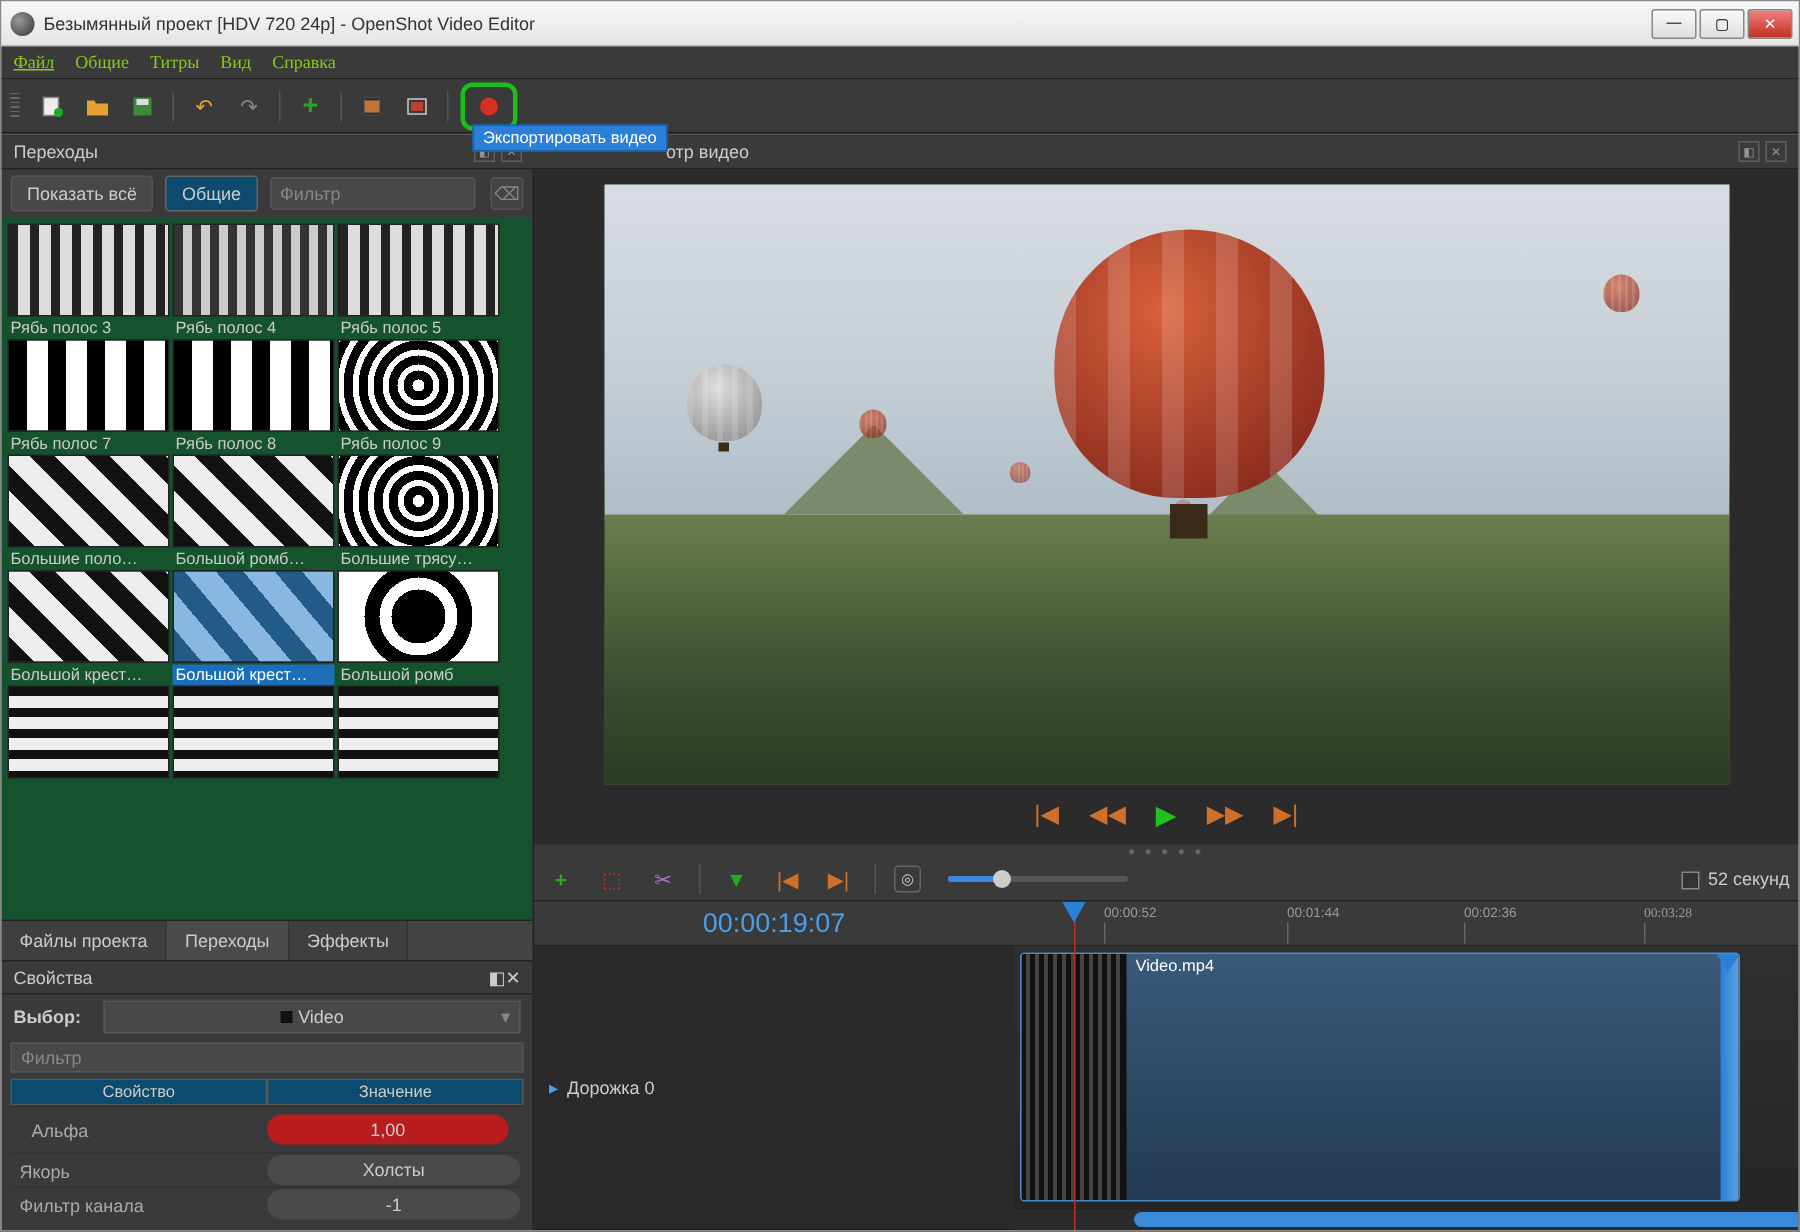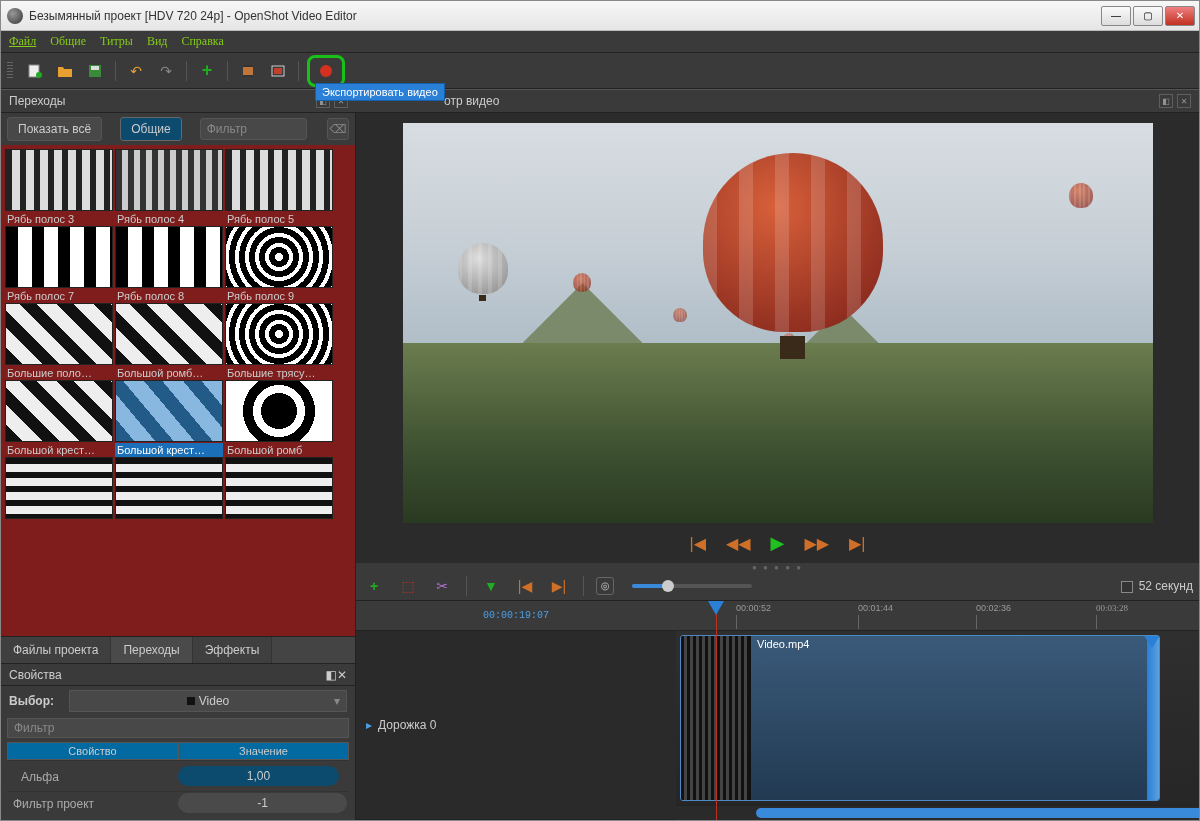--- a/index.html
+++ b/index.html
@@ -25,27 +25,27 @@
 .sep { width:1px; height:20px; background:#555; margin:0 2px; }
 .tooltip { position:absolute; left:314px; top:30px; background:#2a7fd6; color:#fff; padding:2px 6px; font-size:11px; border:1px solid #1560a8; z-index:10; white-space:nowrap; }
 
 .panel-header { height:24px; background:#3a3a3a; display:flex; align-items:center; padding:0 8px; border-bottom:1px solid #222; border-top:1px solid #555; font-size:12px; }
 .panel-header .spacer{flex:1}
 .panel-header .pbtn{ width:14px;height:14px;margin-left:4px;cursor:pointer;opacity:.6;border:1px solid #777;font-size:8px;display:flex;align-items:center;justify-content:center;}
 
 .mainrow { flex:1; display:flex; overflow:hidden; }
 .leftcol { width:355px; display:flex; flex-direction:column; border-right:1px solid #222; }
 .transitions { flex:1; display:flex; flex-direction:column; overflow:hidden; }
-.tabrow { display:flex; align-items:center; padding:4px 6px; gap:18px; background:#3a3a3a; }
+.tabrow { display:flex; align-items:center; padding:4px 6px; gap:8px; background:#3a3a3a; }
 .tab { padding:4px 10px; background:#484848; border:1px solid #555; border-radius:3px; cursor:pointer; }
 .tab.active { background:#0c4a6e; border-color:#666; }
 .filterbox { flex:1; background:#484848; border:1px solid #555; height:22px; padding:0 6px; color:#888; display:flex; align-items:center; border-radius:3px; }
 .clearf { width:22px; height:22px; display:flex; align-items:center; justify-content:center; color:#888; cursor:pointer; border:1px solid #555;background:#444;border-radius:3px;margin-left:2px;}
 
-.thumbs { flex:1; overflow-y:auto; padding:4px; background:#7f1d1d; }
+.thumbs { flex:1; overflow-y:auto; padding:4px; background:#14532d; }
 .thumbs::-webkit-scrollbar{width:12px;}
 .thumbs::-webkit-scrollbar-track{background:#2f2f2f;}
 .thumbs::-webkit-scrollbar-thumb{background:#555;border-radius:6px;}
 .trow { display:flex; gap:2px; }
 .thumb { width:108px; display:flex; flex-direction:column; cursor:pointer; }
 .thumb .timg { height:62px; background:#888; border:1px solid #222; margin-bottom:1px; }
 .thumb .tlbl { font-size:11px; color:#ccc; padding:1px 2px; white-space:nowrap; overflow:hidden; text-overflow:ellipsis; }
 .thumb.selected .tlbl { background:#1a6fb8; color:#fff; }
 .timg.wavy { background:repeating-linear-gradient(90deg,#222 0 6px,#ddd 6px 14px); filter:blur(.3px);}
 .timg.bars { background:repeating-linear-gradient(90deg,#000 0 12px,#fff 12px 26px); }
@@ -63,25 +63,25 @@
 .props { display:flex; flex-direction:column; border-top:1px solid #222; }
 .props .ph { height:22px; display:flex; align-items:center; padding:0 8px; border-bottom:1px solid #222; }
 .props .ph .spacer{flex:1}
 .props .sel { display:flex; align-items:center; padding:4px 8px; }
 .props .sel b { font-weight:bold; width:60px; }
 .props .sel .dd { flex:1; background:#484848; border:1px solid #555; height:22px; display:flex; align-items:center; justify-content:center; position:relative; }
 .props .sel .dd .caret{position:absolute;right:6px;color:#888;}
 .props .pf { background:#484848; margin:2px 6px; height:20px; display:flex; align-items:center; padding:0 6px; color:#888; border:1px solid #555; }
 .ptable { display:flex; flex-direction:column; margin:2px 6px 6px; }
 .ptable .phr { display:flex; }
-.ptable .phr > div { flex:1; background:#0369a1; border:1px solid #555; text-align:center; padding:2px 0; font-size:11px; }
+.ptable .phr > div { flex:1; background:#0c4a6e; border:1px solid #555; text-align:center; padding:2px 0; font-size:11px; }
 .ptable .pr { display:flex; border-top:1px solid #333;align-items:flex-end;}
 .ptable .pr .pk { flex:1; padding:3px 6px; background:#3a3a3a; color:#aaa;}
 .ptable .pr .pv { flex:1; text-align:center; padding:3px 6px; background:#4a4a4a; border-radius:10px; margin:1px 2px;}
-.ptable .pr.sel .pv { background:#0c4a6e; }
+.ptable .pr.sel .pv { background:#b91c1c; }
 
 .rightcol { flex:1; display:flex; flex-direction:column; }
 .preview { flex:1; background:#2b2b2b; display:flex; flex-direction:column; align-items:center; justify-content:center; padding:10px 10px 0; }
 .video { width:750px; height:400px; background:linear-gradient(#9fb4c5 0 45%,#4a6a3a 55% 100%); position:relative; overflow:hidden; }
 .sky { position:absolute; inset:0; background:linear-gradient(#d7dde2 0%,#c7cfd6 30%,#b0bec8 55%,transparent 56%); }
 .ground { position:absolute; left:0; right:0; top:55%; bottom:0; background:linear-gradient(#6b7d4e,#3d5030 60%,#2a3a22); }
 .hill { position:absolute; bottom:45%; width:120px; height:60px; background:#7a8a6a; clip-path:polygon(0 100%,50% 0,100% 100%); }
 .balloon { position:absolute; }
 .balloon .env { width:100%; height:78%; background:radial-gradient(circle at 40% 30%,#d8603a,#7a1f18); border-radius:50% 50% 45% 45%; position:relative;}
 .balloon .env::before{content:"";position:absolute;inset:0;background:repeating-linear-gradient(90deg,rgba(255,255,255,.15) 0 8%,transparent 8% 20%);border-radius:inherit;}
@@ -100,21 +100,21 @@
 .tl-tools .tbtn{font-size:14px;}
 .tl-tools .zoom { width:120px; height:4px; background:#555; position:relative; border-radius:2px; margin-left:8px;}
 .tl-tools .zoom .zt{background:#3a8adb;height:100%;width:30%;border-radius:2px;}
 .tl-tools .zoom .zh{position:absolute;left:30%;top:-4px;width:12px;height:12px;background:#ccc;border-radius:50%;transform:translateX(-50%);}
 .tl-tools .spacer{flex:1}
 .tl-tools .dur { display:flex;align-items:flex-end;gap:6px;}
 .tl-tools .dbox{width:12px;height:12px;border:1px solid #888;background:#333;}
 
 .tl-body { flex:1; display:flex; }
 .tl-left { width:320px; display:flex; flex-direction:column; }
-.tl-time { height:30px; display:flex; align-items:center; justify-content:center; color:#4aa0e8; font-size:10px; font-family:Liberation Mono, monospace; border-bottom:1px solid #222;}
+.tl-time { height:30px; display:flex; align-items:center; justify-content:center; color:#4aa0e8; font-size:18px; font-family:Liberation Sans, sans-serif; border-bottom:1px solid #222;}
 .trackhdr { flex:1; display:flex; align-items:center; padding:0 10px; background:#2a2a2a; border-bottom:1px solid #222; }
 .trackhdr .exp{color:#4aa0e8;margin-right:6px;}
 .tl-right { flex:1; display:flex; flex-direction:column; overflow:hidden; position:relative;}
 .ruler { height:30px; background:#3a3a3a; border-bottom:1px solid #222; position:relative; display:flex; font-size:9px; color:#888;}
 .ruler .tick { position:absolute; top:2px; font-size:9px; color:#999;}
 .ruler .tick::after{content:"";position:absolute;left:0;top:12px;width:1px;height:14px;background:#666;}
 .playhead { position:absolute; left:40px; top:0; bottom:0; width:1px; background:#c03020; z-index:5;}
 .playhead::before{content:"";position:absolute;left:-8px;top:0;width:16px;height:14px;background:#2a7fd6;clip-path:polygon(0 0,100% 0,50% 100%);}
 .track { flex:1; background:linear-gradient(#2f2f2f,#262626); border-bottom:1px solid #222; position:relative; }
 .clip { position:absolute; left:4px; top:4px; bottom:4px; width:480px; background:linear-gradient(#3a5a7a,#223a52); border:1px solid #4a8ac8; border-radius:3px; display:flex; overflow:hidden;}
@@ -324,21 +324,25 @@
        <div class="phr">
          <div>Свойство</div>
          <div>Значение</div>
        </div>
        <div id="proprows">
                 <div class="pr sel">
                   <div class="pk">Альфа</div>
                   <div class="pv">1,00</div>
                 </div>
                 <div class="pr">
-                  <div class="pk">Фильтр проект</div>
+                  <div class="pk">Якорь</div>
+                  <div class="pv">Холсты</div>
+                </div>
+                <div class="pr">
+                  <div class="pk">Фильтр канала</div>
                   <div class="pv">-1</div>
                 </div>
               </div>
      </div>
     </div>
    </div>
 
    <div class="rightcol">
     <div class="preview">
       <div class="video">

